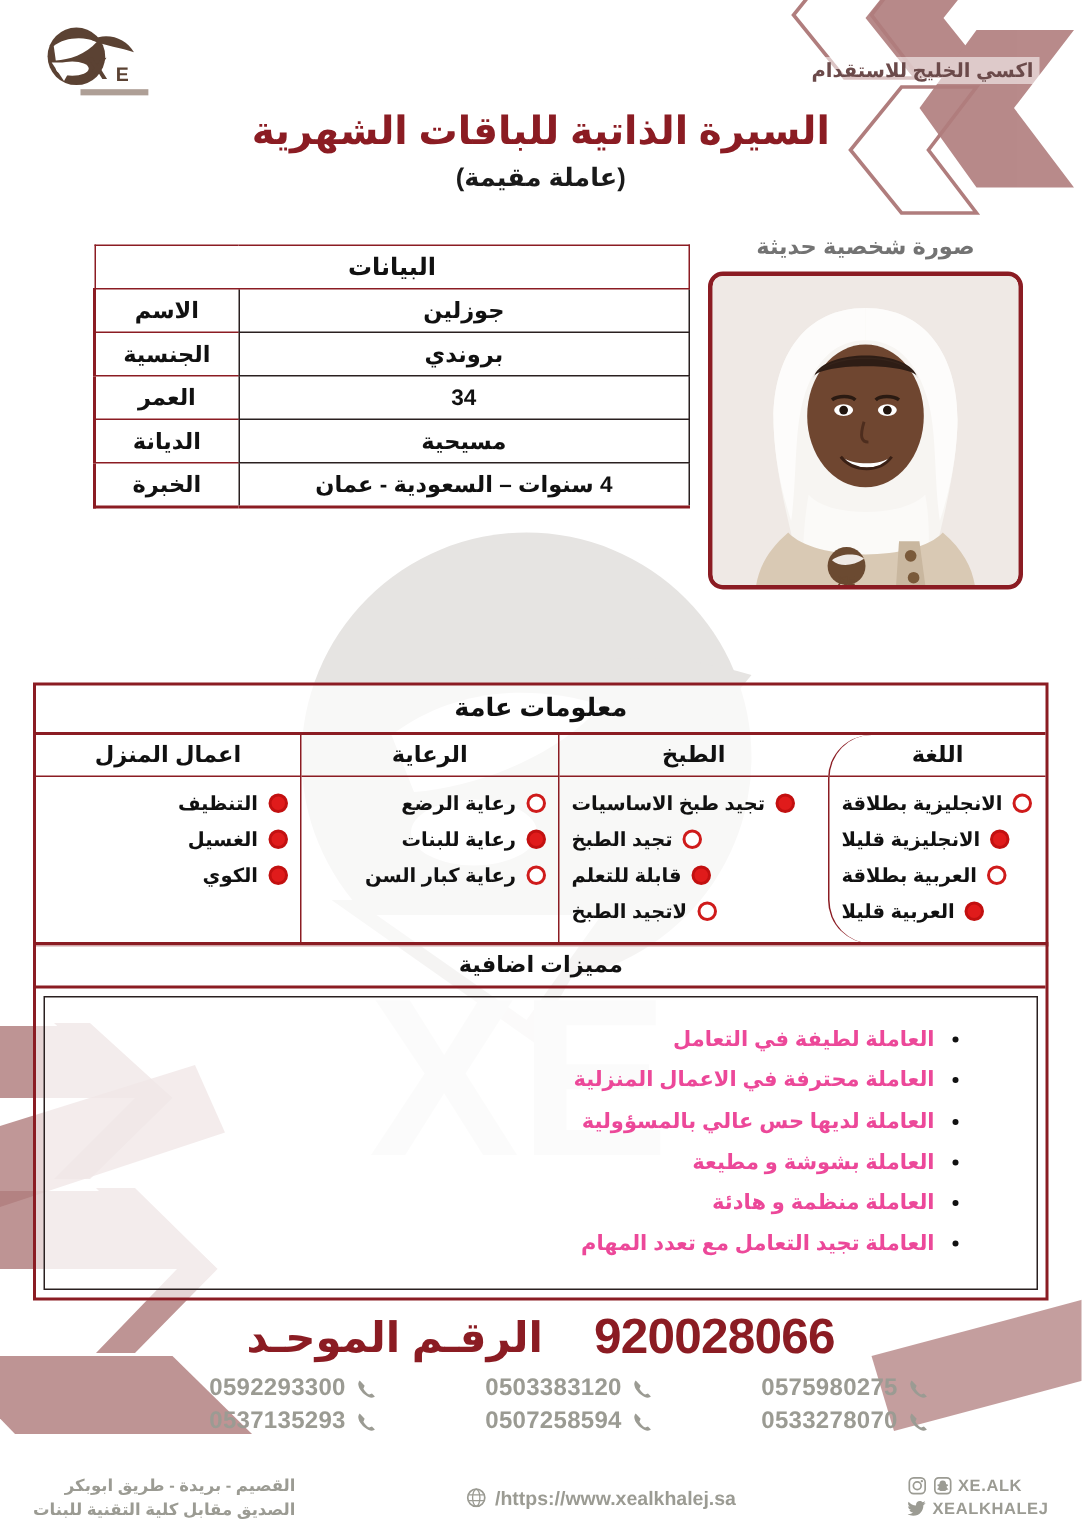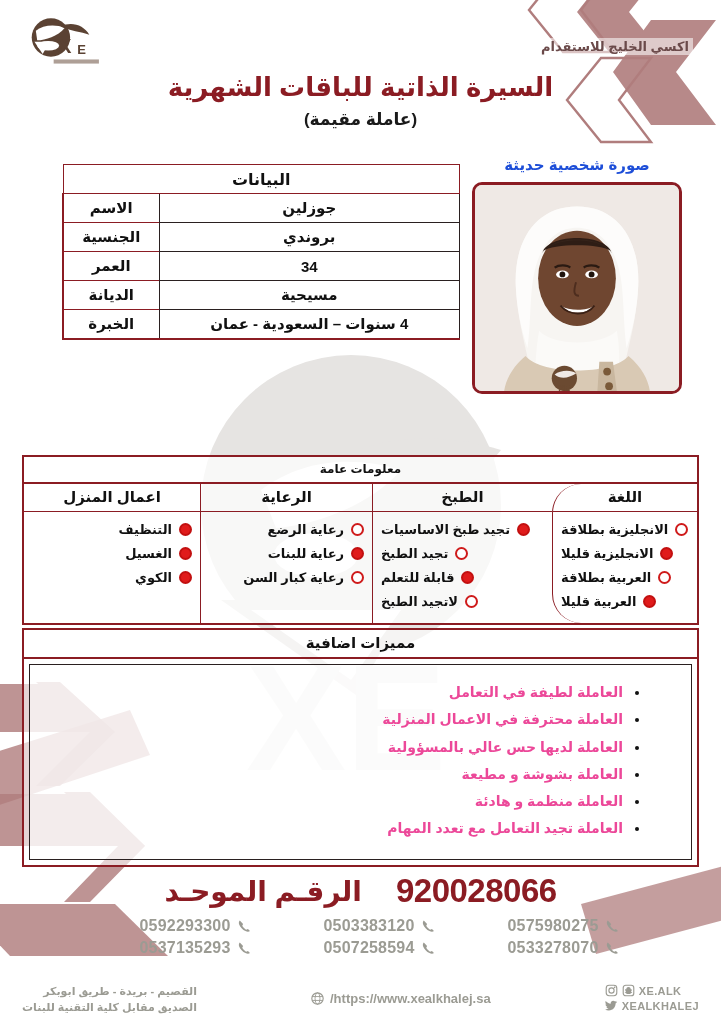--- a/index.html
+++ b/index.html
@@ -123,21 +123,21 @@
   .photo-col {
     position: absolute;
     right: 24px;
     top: 0;
     width: 240px;
     text-align: center;
   }
   .photo-label {
     font-size: 15px;
     font-weight: 700;
-    color: #1d4ed8;
+    color: #737373;
     margin-bottom: 8px;
   }
   .photo-frame {
     width: 210px;
     height: 212px;
     margin: 0 auto;
     border: 3px solid #8b1c23;
     border-radius: 10px;
     overflow: hidden;
     background: #efe9e4;
@@ -184,21 +184,21 @@
   .gen-wrap {
     position: absolute;
     left: 22px;
     right: 22px;
     top: 455px;
     border: 2px solid #8b1c23;
     background: rgba(255,255,255,.72);
   }
   .gen-title {
     text-align: center;
-    font-size: 12px;
+    font-size: 17px;
     font-weight: 700;
     color: #111;
     padding: 5px 0 6px;
     border-bottom: 2px solid #8b1c23;
   }
   .gen-cols {
     display: flex;
     flex-direction: row;
   }
   .gen-col {

